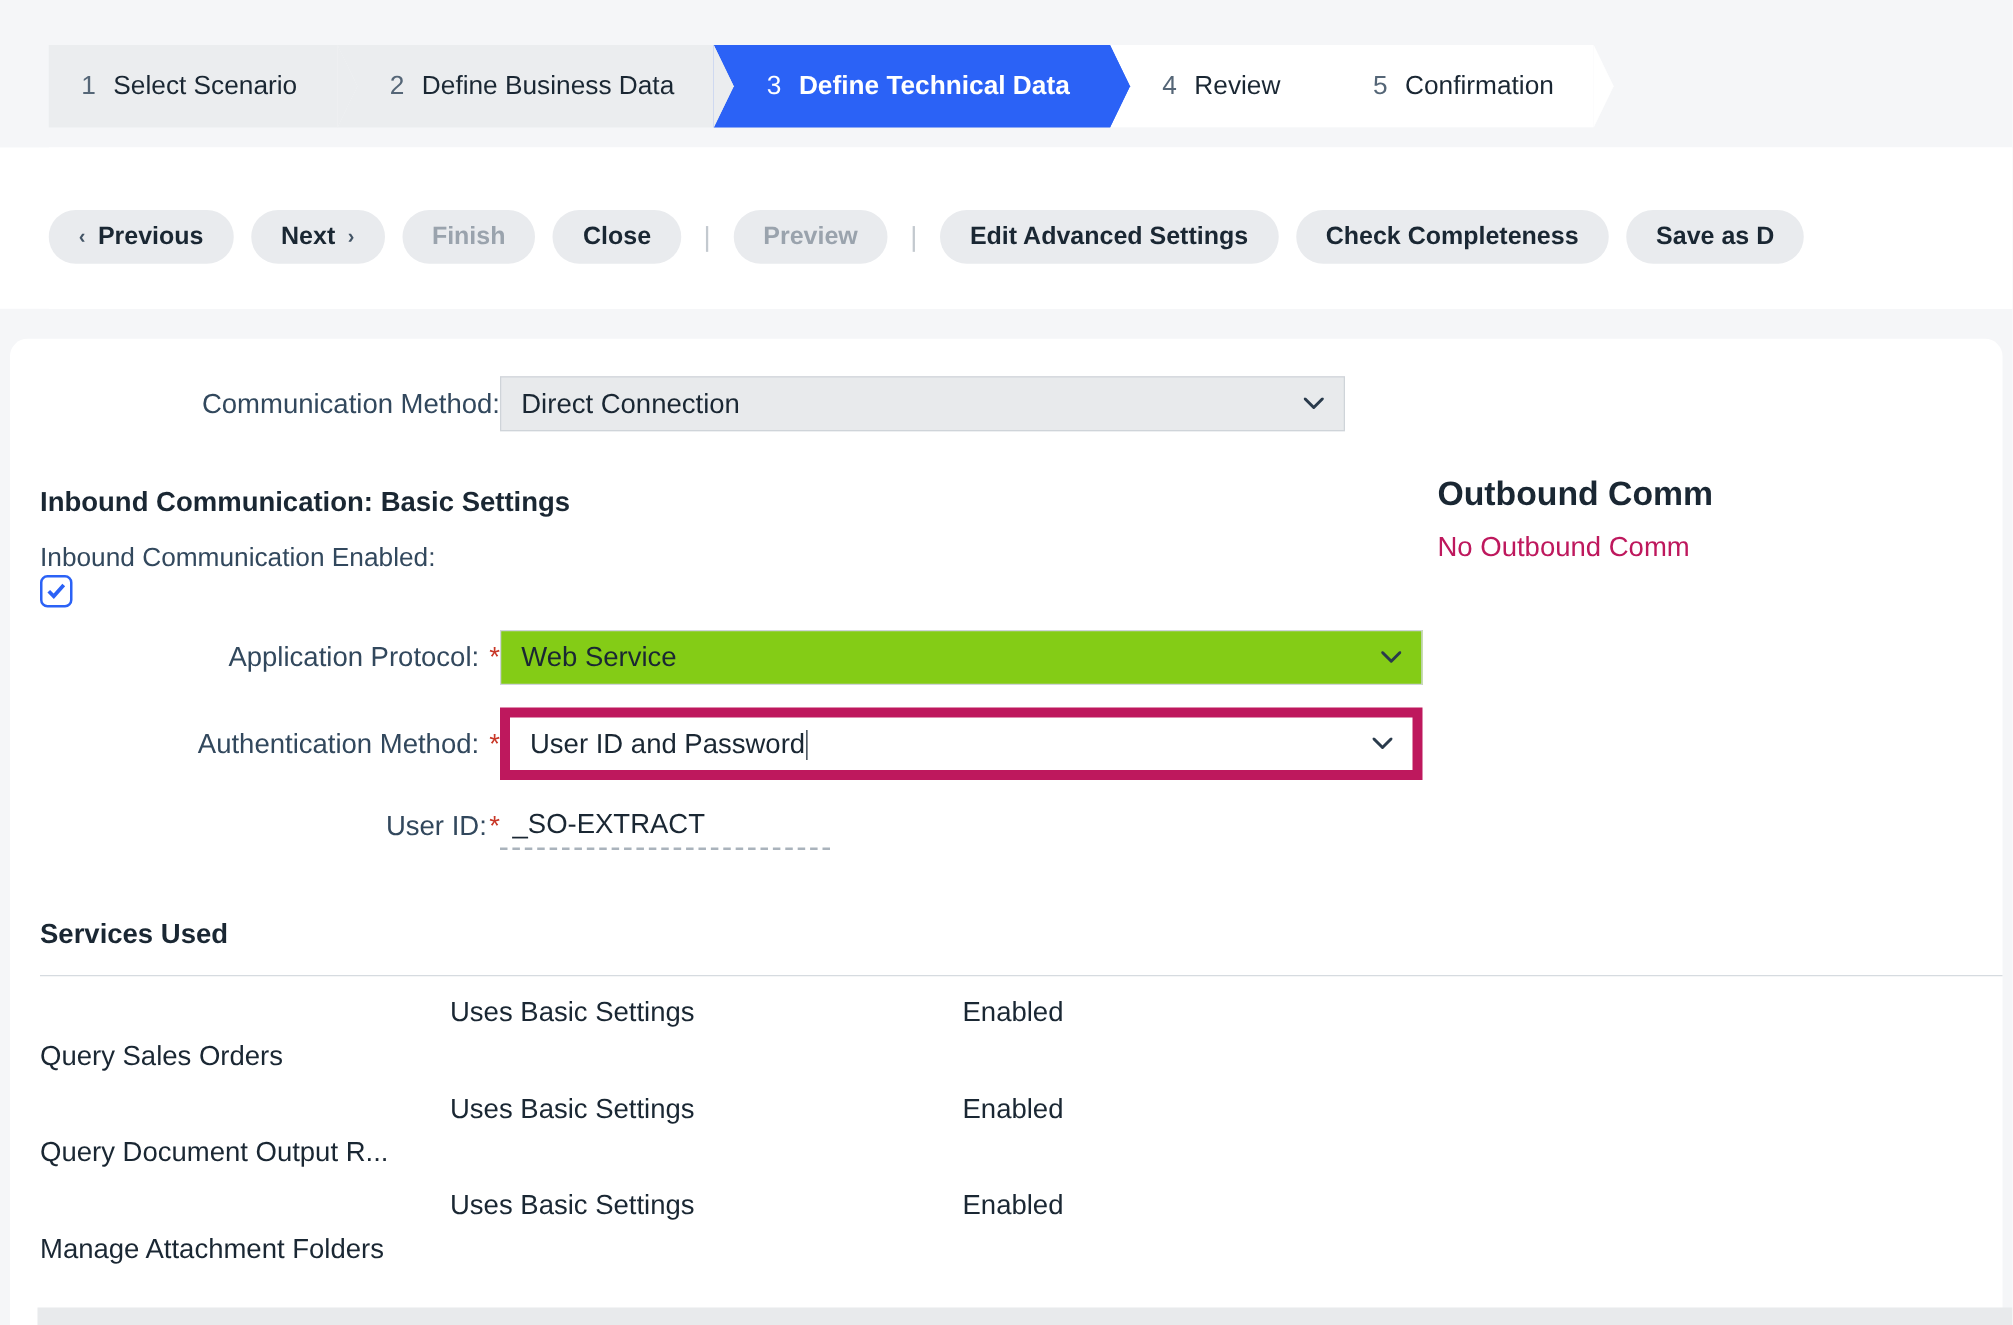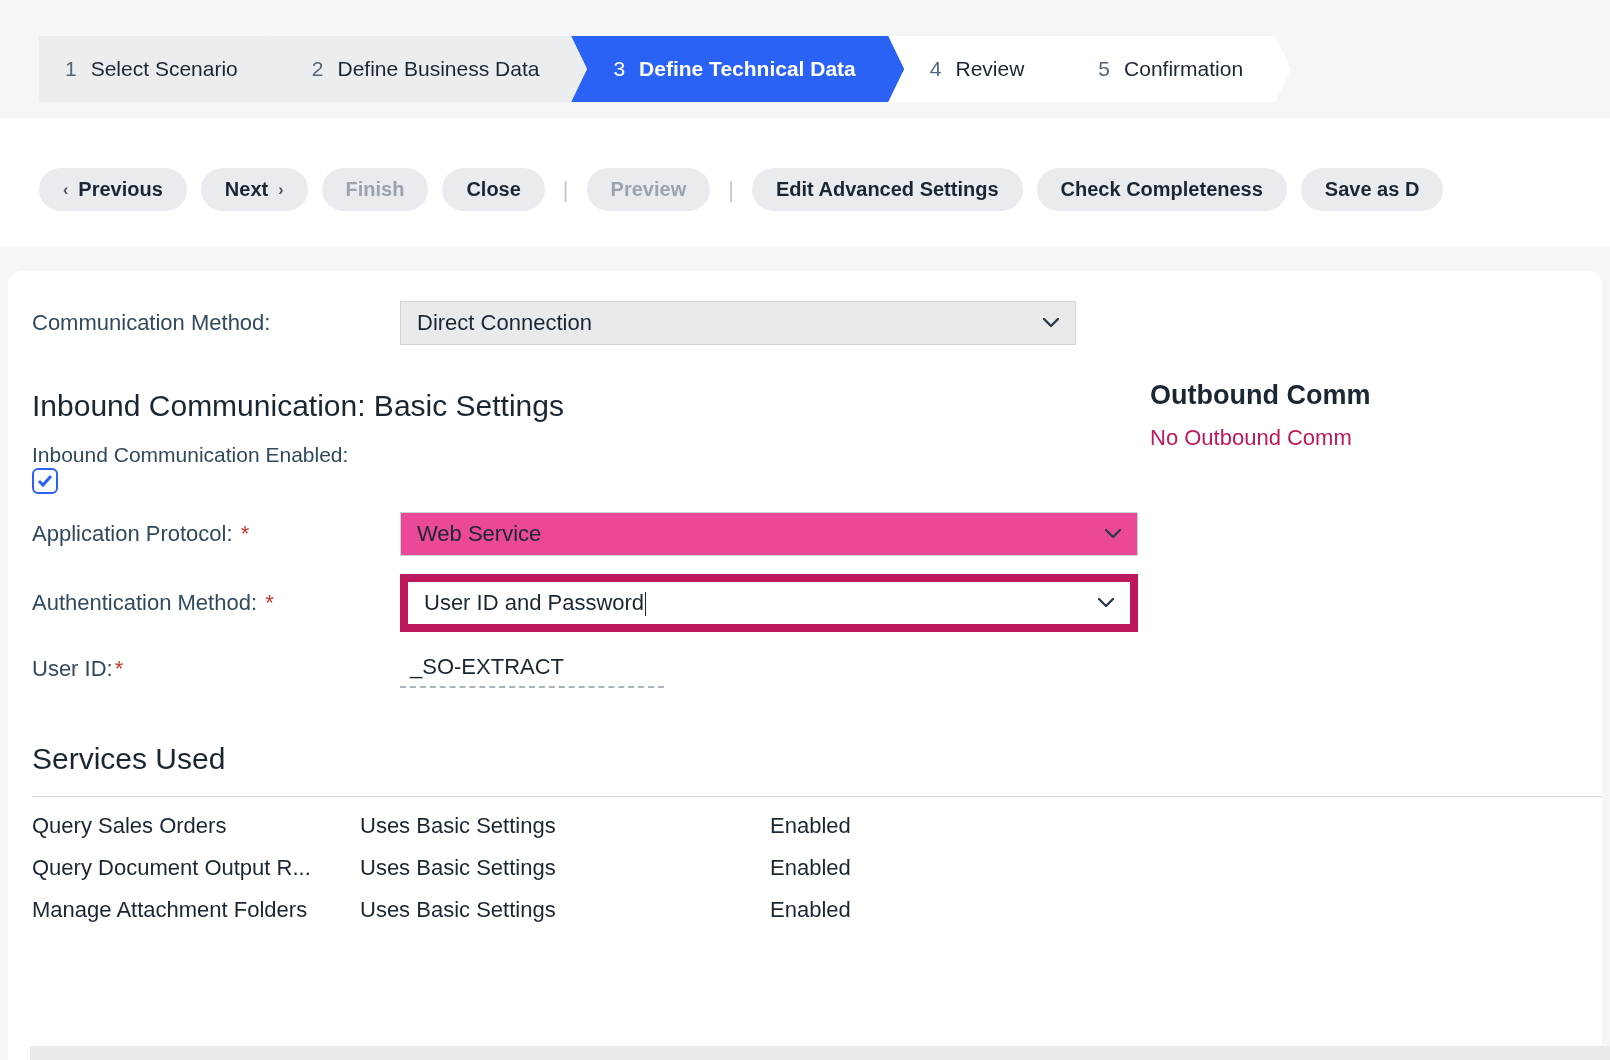--- a/index.html
+++ b/index.html
@@ -44,51 +44,51 @@
       cursor: pointer; font-weight: 600;
     }
     .pill.disabled { color: #9aa3ad; cursor: default; }
     .chev { font-size: 16px; color: #445566; }
     .vdiv { color: #c3c9cf; padding: 0 4px; font-size: 22px; }
 
     
     .panel { background: #fff; border-radius: 14px 14px 0 0; margin: 24px 8px 0 8px; padding: 30px 0 0 24px; height: 100%; width: calc(100% - 16px); }
 
     .row { display: flex; align-items: center; margin-bottom: 18px; }
-    .label-col { width: 368px; color: #32485d; font-size: 22px; }
+    .label-col { width: 368px; color: #32485d; font-size: 22px; text-align: right; }
     .label-col .req { color: #c83727; margin-left: 2px; }
 
     .select-box {
       background: #e8eaec; border: 1px solid #cfd4d9; border-radius: 0;
       padding: 8px 16px; display: flex; align-items: center; justify-content: space-between;
       font-size: 22px; width: 676px; cursor: pointer;
     }
-    .select-box.light { background: #ec4899; width: 738px; }
+    .select-box.light { background: #84cc16; width: 738px; }
     .select-box.focused { background: #fff; border: 8px solid #be185d; width: 738px; }
     .caret { font-size: 14px; color: #2a3b4c; }
     .caret svg { width:16px; height:10px; }
 
     .checkbox {
       width: 26px; height: 26px; border: 2px solid #2b62f6; border-radius: 6px;
       display: flex; align-items: center; justify-content: center; color:#2b62f6; background:#fff;
     }
     .checkbox svg { width: 16px; height: 14px; stroke:#2b62f6; stroke-width:3; fill:none; }
 
-    h2.section { font-size: 30px; font-weight: 400; color: #1a2733; margin: 44px 0 18px 0; }
+    h2.section { font-size: 22px; font-weight: 700; color: #1a2733; margin: 44px 0 18px 0; }
 
     .inbound-label { width: 368px; color:#32485d; line-height:1.3; }
 
     .userid-row { display:flex; align-items:center; }
     .userid-val { border-bottom: 2px dashed #aab3bc; padding: 4px 10px 6px 10px; width: 264px; font-size:22px; }
     .edit-cred { margin-left: 16px; }
 
     
     .svc-header-line { border-top:1px solid #d6dbe0; margin-top:20px; padding-top:8px;}
     .svc-row { display:flex; padding: 8px 0; font-size:22px; color:#1a2733;}
-    .svc-c1 { width: 328px; white-space:nowrap; overflow:hidden; text-overflow:ellipsis; padding-right:12px;}
+    .svc-c1 { width: 328px; white-space:nowrap; overflow:hidden; text-overflow:ellipsis; padding-right:12px;margin-top:35px;}
     .svc-c2 { width: 410px; }
     .svc-c3 { width: 200px; }
 
     
     .right-col { position:absolute; left: 1150px; top: 380px; white-space:nowrap; }
     .right-col h2 { font-size:27px; font-weight:700; margin-bottom:14px;}
     .right-col .txt { font-size:22px; color:#be185d; }
 
     
     .hscroll { position:absolute; left:30px; right:0; bottom:0; height:14px; background:#e8eaec; }

